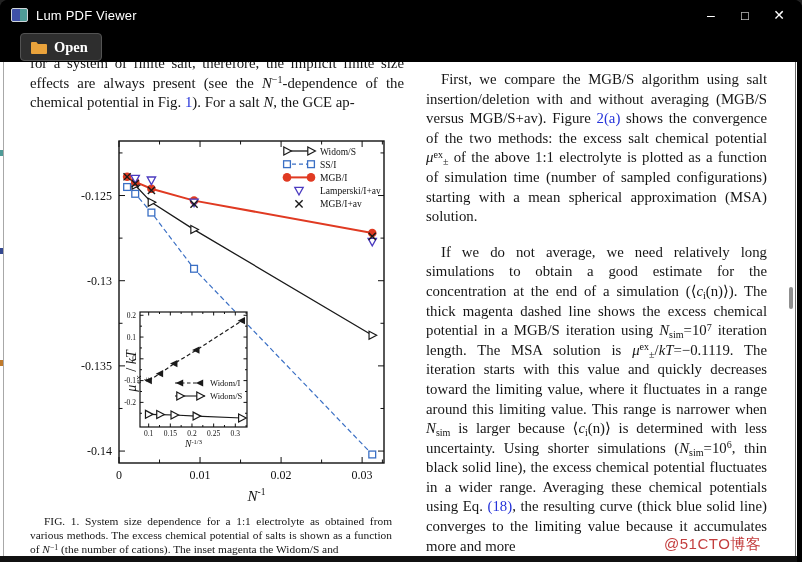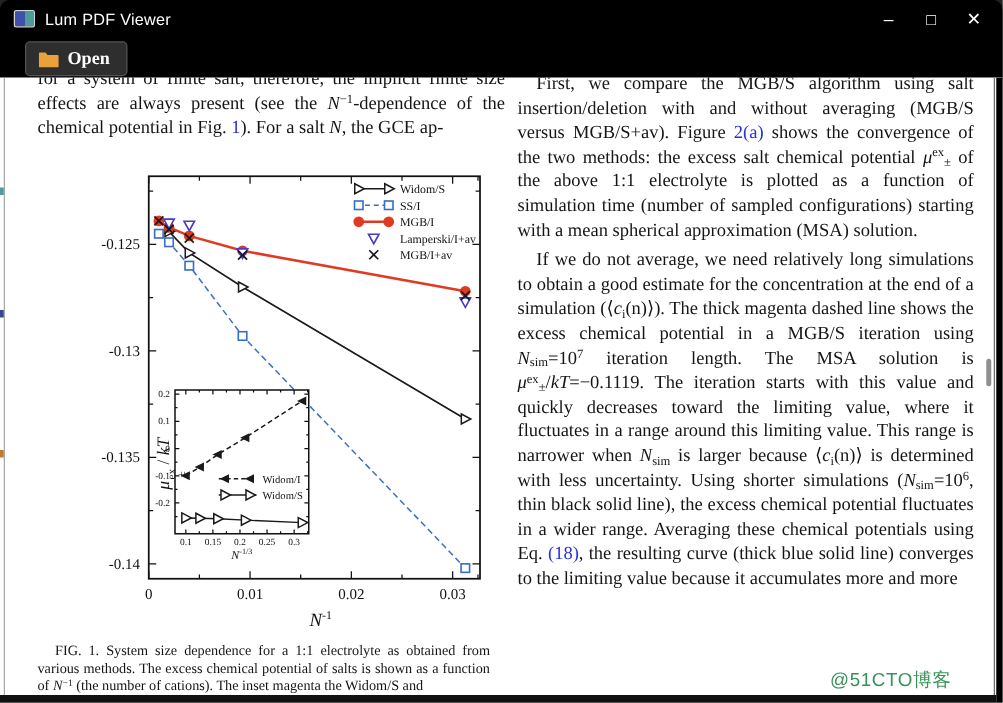--- a/index.html
+++ b/index.html
@@ -28,38 +28,38 @@
   .lsliver{position:absolute;left:3px;top:0;bottom:0;width:1px;background:#a8a8a8;}
   .artifact{position:absolute;width:3px;height:6px;left:0;}
   .rline{position:absolute;left:795px;top:0;bottom:0;width:1px;background:#6a6a6a;}
   .rstrip{position:absolute;right:0;top:0;bottom:0;width:5px;background:#000;}
   .bband{position:absolute;left:0;right:5px;bottom:0;height:6px;background:#111;}
   .thumb{position:absolute;left:789px;top:225px;width:4px;height:22px;background:#8f8f8f;border-radius:2px;}
   
   .tcol{position:absolute;text-align:justify;font-size:14.8px;line-height:19.6px;}
   .lcol{left:30px;top:-8px;width:374px;}
   .rcol{left:410px;top:-8px;width:373px;}
-  .para{text-indent:15px;margin:4px;}
+  .para{text-indent:15px;margin:16px;}
   .nopind{text-indent:0;margin:0;}
   .sechead{font-family:"Liberation Sans",sans-serif;font-weight:bold;font-size:13.6px;
            line-height:17px;text-align:left;margin:19px 0 9px 0;width:352px;}
   .link{color:#2432d9;}
   .it{font-style:italic;}
   sup{font-size:.68em;position:relative;top:-.45em;vertical-align:baseline;line-height:0;}
   sub{font-size:.68em;position:relative;top:.28em;vertical-align:baseline;line-height:0;}
   
   .figwrap{position:absolute;left:57px;top:72px;width:345px;height:378px;}
   .ylab{position:absolute;left:11px;top:228px;width:130px;height:18px;text-align:center;
         transform:rotate(-90deg);font-size:14px;white-space:nowrap;}
   .stk{display:inline-flex;flex-direction:column;font-size:9px;line-height:8px;
        vertical-align:-5px;margin-left:1px;font-style:normal;}
   .caption{position:absolute;left:30px;top:452px;width:362px;font-size:11.4px;line-height:14.2px;
            text-align:justify;text-indent:14px;}
   .wmark{position:absolute;left:664px;top:473px;font-family:"Liberation Sans",sans-serif;
-         font-size:15px;color:#15803d;opacity:.85;letter-spacing:.5px;}
+         font-size:15px;color:#b91c1c;opacity:.85;letter-spacing:.5px;}
   
   .tk{font:12px "Liberation Serif",serif;fill:#111;}
   .itk{font:7.5px "Liberation Serif",serif;fill:#111;}
   .lg{font:9.5px "Liberation Serif",serif;fill:#111;}
   .ilg{font:8.5px "Liberation Serif",serif;fill:#111;}
   .axl{font:15px "Liberation Serif",serif;fill:#111;}
   .iaxl{font:9.5px "Liberation Serif",serif;fill:#111;}
 </style>
 </head>
 <body>

